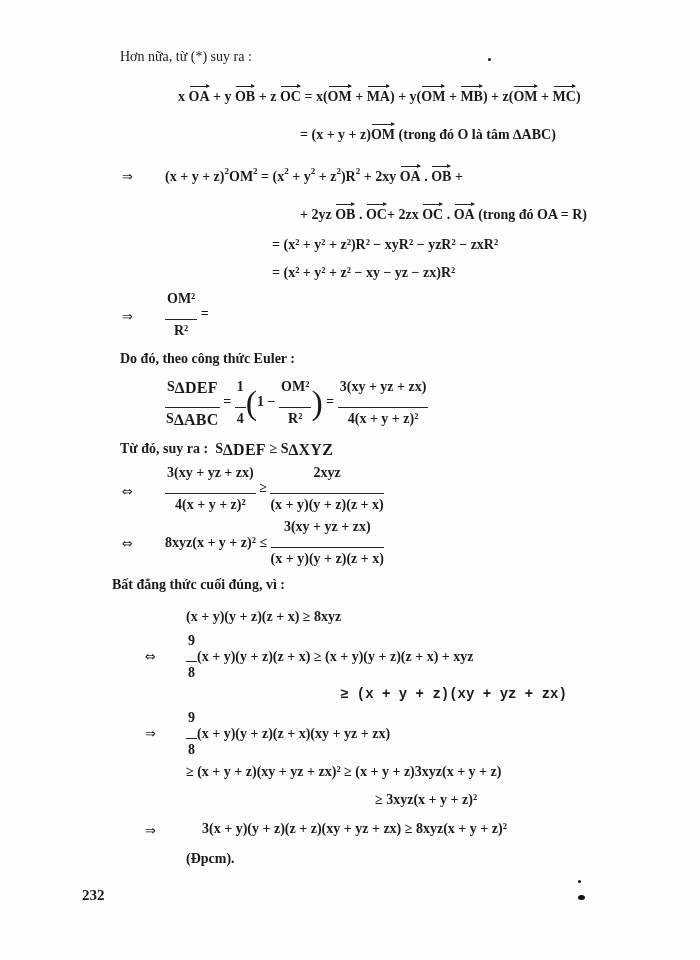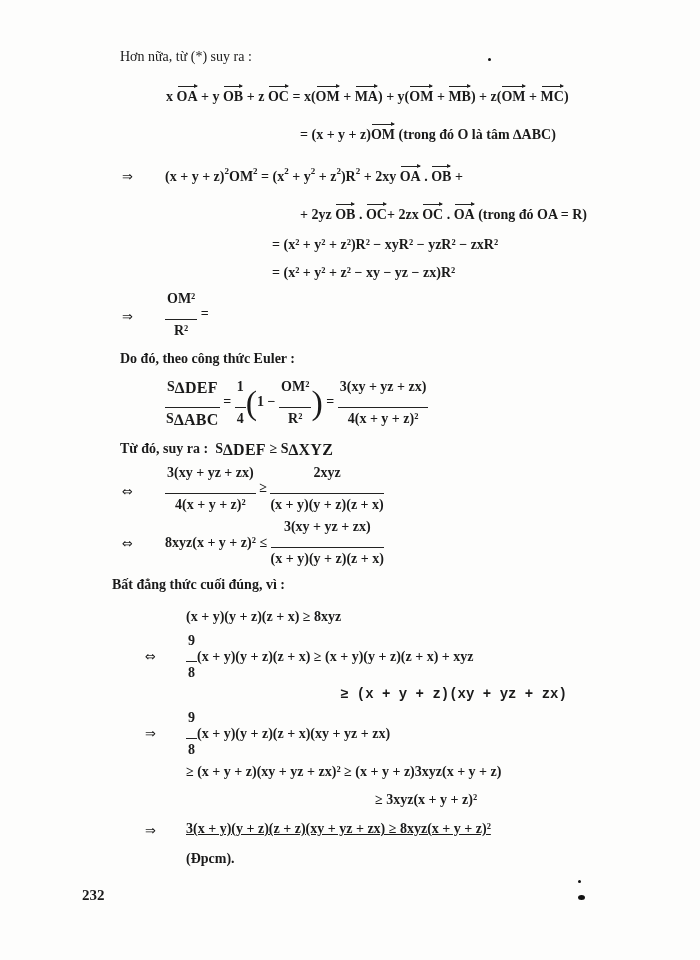--- a/index.html
+++ b/index.html
@@ -27,21 +27,21 @@
   .dot { position:absolute; background:#111; border-radius:50%; }
   .smallcaps { font-size:16px; letter-spacing:0.3px; }
 </style>
 </head>
 <body>
 
 <div>
 
   <div class="ln" style="left:120px;top:50px;">Hơn nữa, từ (*) suy ra :</div>
 
-  <div class="ln b" style="left:166px;top:90px;">
+  <div class="ln b" style="left:178px;top:90px;">
     <span>x </span><span class="vec">OA</span><span> + y </span><span class="vec">OB</span><span> + z </span><span class="vec">OC</span><span> = x(</span><span class="vec">OM</span><span> + </span><span class="vec">MA</span><span>) + y(</span><span class="vec">OM</span><span> + </span><span class="vec">MB</span><span>) + z(</span><span class="vec">OM</span><span> + </span><span class="vec">MC</span><span>)</span>
   </div>
 
   <div class="ln" style="left:300px;top:128px;">
     <span class="b">= (x + y + z)</span><span class="vec b">OM</span><span class="b">  (trong đó O là tâm ∆ABC)</span>
   </div>
 
   <div class="ln arrow" style="left:122px;top:170px;">⇒</div>
   <div class="ln b" style="left:165px;top:170px;">
     <span>(x + y + z)</span><sup>2</sup><span>OM</span><sup>2</sup><span> = (x</span><sup>2</sup><span> + y</span><sup>2</sup><span> + z</span><sup>2</sup><span>)R</span><sup>2</sup><span> + 2xy </span><span class="vec">OA</span><span> . </span><span class="vec">OB</span><span>  +</span>
@@ -101,21 +101,21 @@
 
   <div class="ln arrow" style="left:145px;top:727px;">⇒</div>
   <div class="ln b" style="left:186px;top:711px;">
     <span class="frac"><span class="num">9</span><span class="den">8</span></span><span style="vertical-align:middle;">(x + y)(y + z)(z + x)(xy + yz + zx)</span>
   </div>
 
   <div class="ln b" style="left:186px;top:765px;">≥ (x + y + z)(xy + yz + zx)² ≥ (x + y + z)3xyz(x + y + z)</div>
   <div class="ln b" style="left:375px;top:793px;">≥ 3xyz(x + y + z)²</div>
 
   <div class="ln arrow" style="left:145px;top:824px;">⇒</div>
-  <div class="ln b" style="left:186px;top:822px;text-decoration:underline;">3(x + y)(y + z)(z + z)(xy + yz + zx) ≥ 8xyz(x + y + z)²</div>
+  <div class="ln b" style="left:202px;top:822px;">3(x + y)(y + z)(z + z)(xy + yz + zx) ≥ 8xyz(x + y + z)²</div>
 
   <div class="ln b" style="left:186px;top:852px;">(Đpcm).</div>
 
   <div class="ln pagenum" style="left:82px;top:888px;">232</div>
 
   <div class="dot" style="left:488px;top:58px;width:3px;height:3px;"></div>
   <div class="dot" style="left:578px;top:880px;width:3px;height:3px;"></div>
   <div class="dot" style="left:578px;top:895px;width:7px;height:5px;"></div>
 </div>
 

